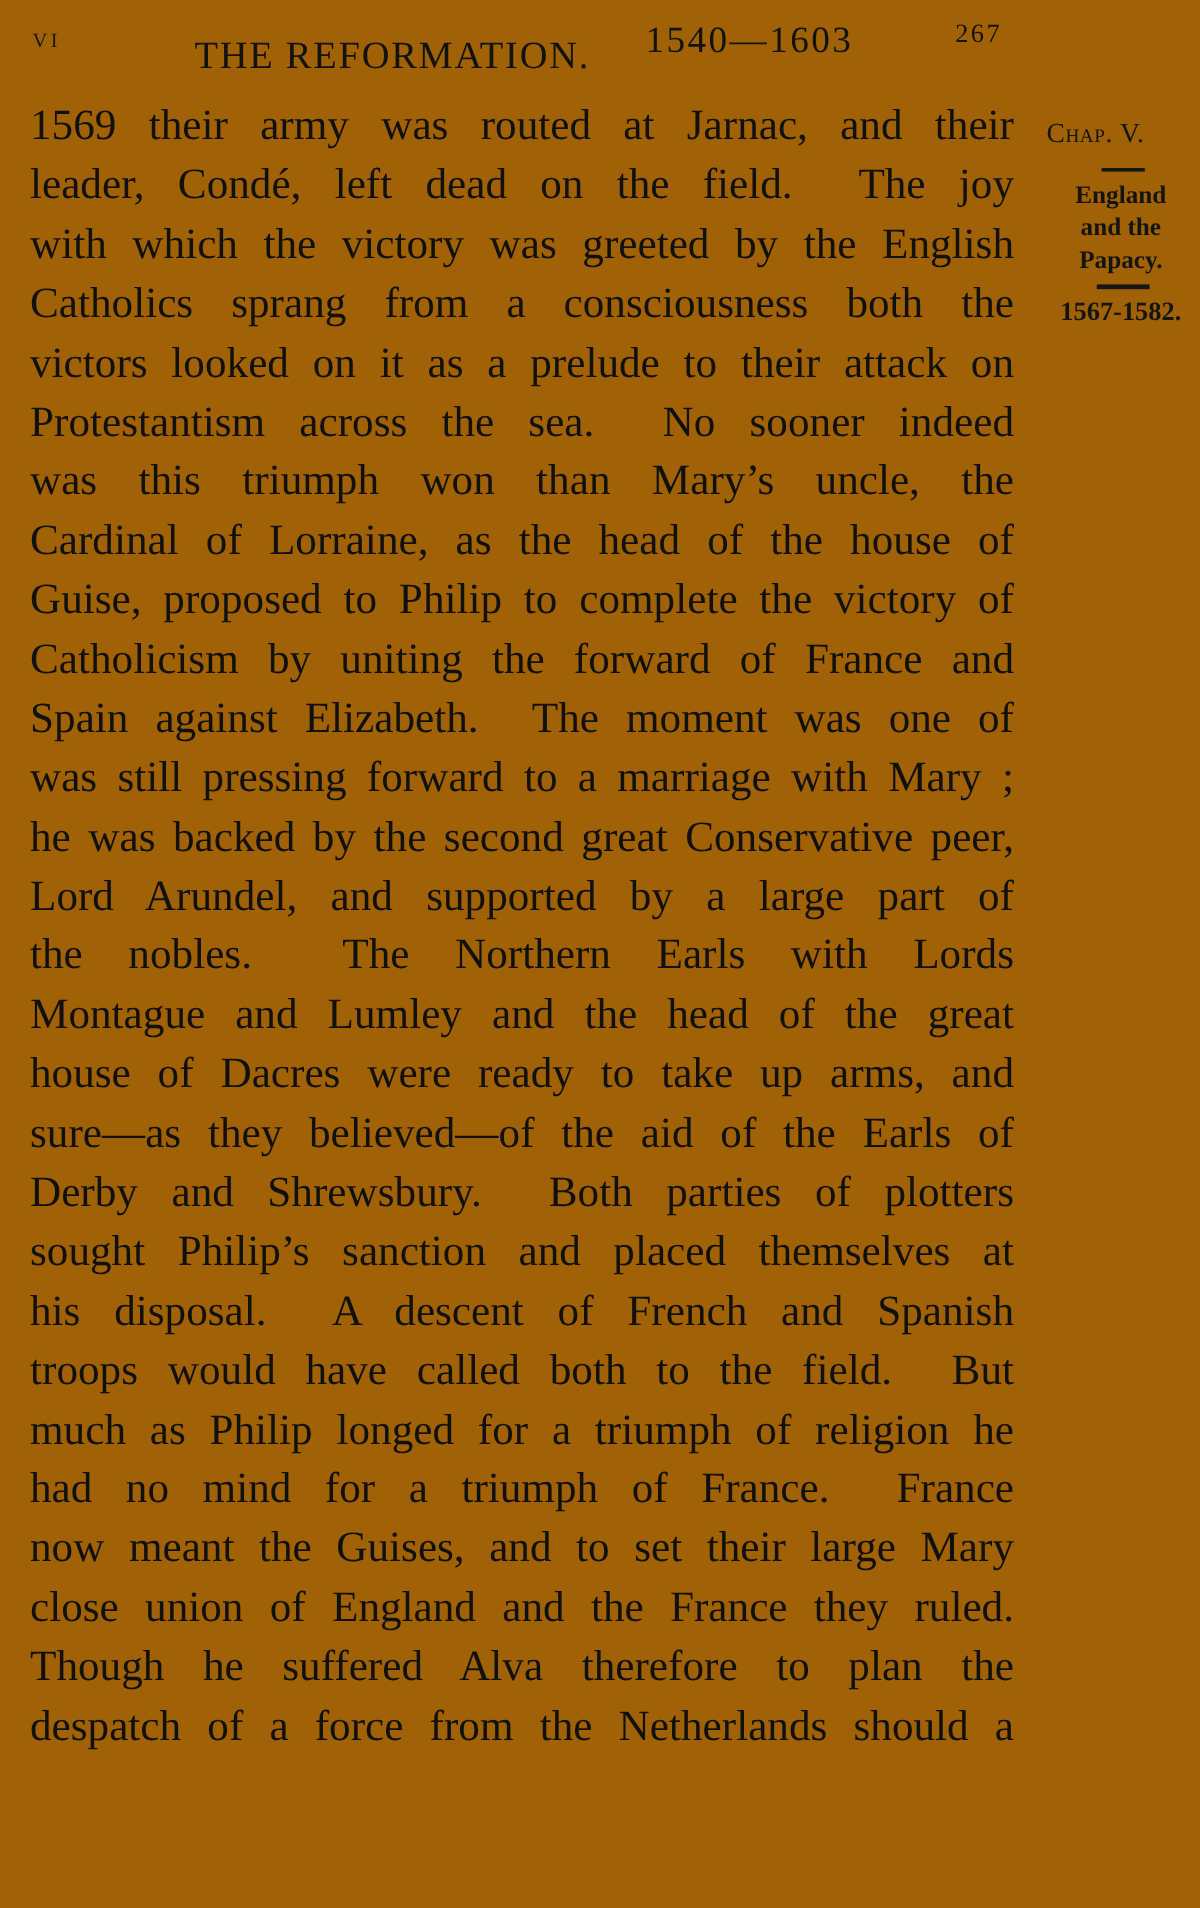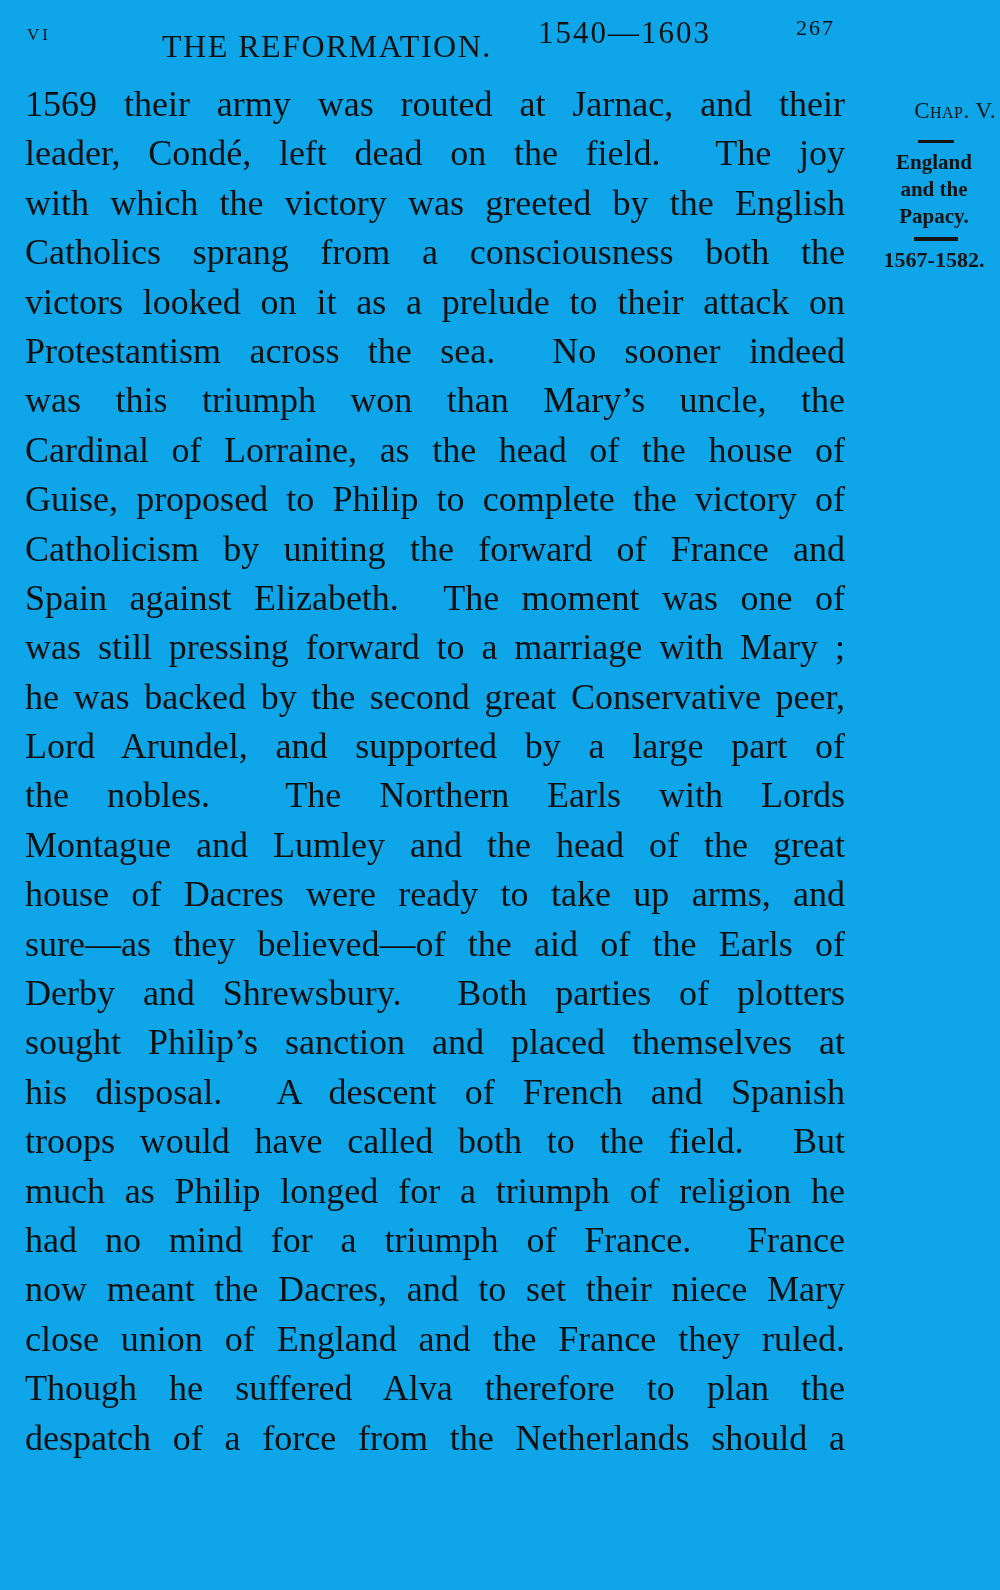--- a/index.html
+++ b/index.html
@@ -7,21 +7,21 @@
   body {
     background: #ffffff;
     font-family: "Liberation Serif", "DejaVu Serif", serif;
     color: #121212;
     overflow: hidden;
   }
   .page {
     position: relative;
     width: 1000px;
     height: 1590px;
-    background: #0ea5e9;
+    background: #a16207;
   }
   
   .header { position: absolute; top: 0; left: 0; width: 1000px; height: 60px; }
   .chap-sig {
     position: absolute; left: 27px; top: 19px;
     font-size: 24px; font-variant: small-caps; letter-spacing: 3px;
     color: #161616;
   }
   .running-title {
     position: absolute; left: 162px; top: 28px;
@@ -50,21 +50,21 @@
     overflow: visible;
   }
   
   .margin-col {
     position: absolute; left: 872px; top: 0; width: 124px;
     text-align: center;
   }
   .m-chap {
     position: absolute; top: 98px; left: 0; width: 124px;
     font-variant: small-caps; font-size: 23px; letter-spacing: 0.5px;
-    color: #141414; text-align: right;
+    color: #141414; text-align: left;
   }
   .m-rule-1 {
     position: absolute; top: 140px; left: 46px; width: 36px;
     border-top: 3px solid #151515;
   }
   .m-topic {
     position: absolute; top: 149px; left: 0; width: 124px;
     font-weight: bold; font-size: 21px; line-height: 27px;
     color: #141414; text-align: center; letter-spacing: 0px;
   }
@@ -108,21 +108,21 @@
     <div class="tline">the nobles.  The Northern Earls with Lords</div>
     <div class="tline">Montague and Lumley and the head of the great</div>
     <div class="tline">house of Dacres were ready to take up arms, and</div>
     <div class="tline">sure—as they believed—of the aid of the Earls of</div>
     <div class="tline">Derby and Shrewsbury.  Both parties of plotters</div>
     <div class="tline">sought Philip’s sanction and placed themselves at</div>
     <div class="tline">his disposal.  A descent of French and Spanish</div>
     <div class="tline">troops would have called both to the field.  But</div>
     <div class="tline">much as Philip longed for a triumph of religion he</div>
     <div class="tline">had no mind for a triumph of France.  France</div>
-    <div class="tline">now meant the Dacres, and to set their niece Mary</div>
+    <div class="tline">now meant the Guises, and to set their large Mary</div>
     <div class="tline">close union of England and the France they ruled.</div>
     <div class="tline">Though he suffered Alva therefore to plan the</div>
     <div class="tline">despatch of a force from the Netherlands should a</div>
   </div>
 
   <div class="margin-col">
     <div class="m-chap">Chap. V.</div>
     <div class="m-rule-1"></div>
     <div class="m-topic">
       <div>England</div>

